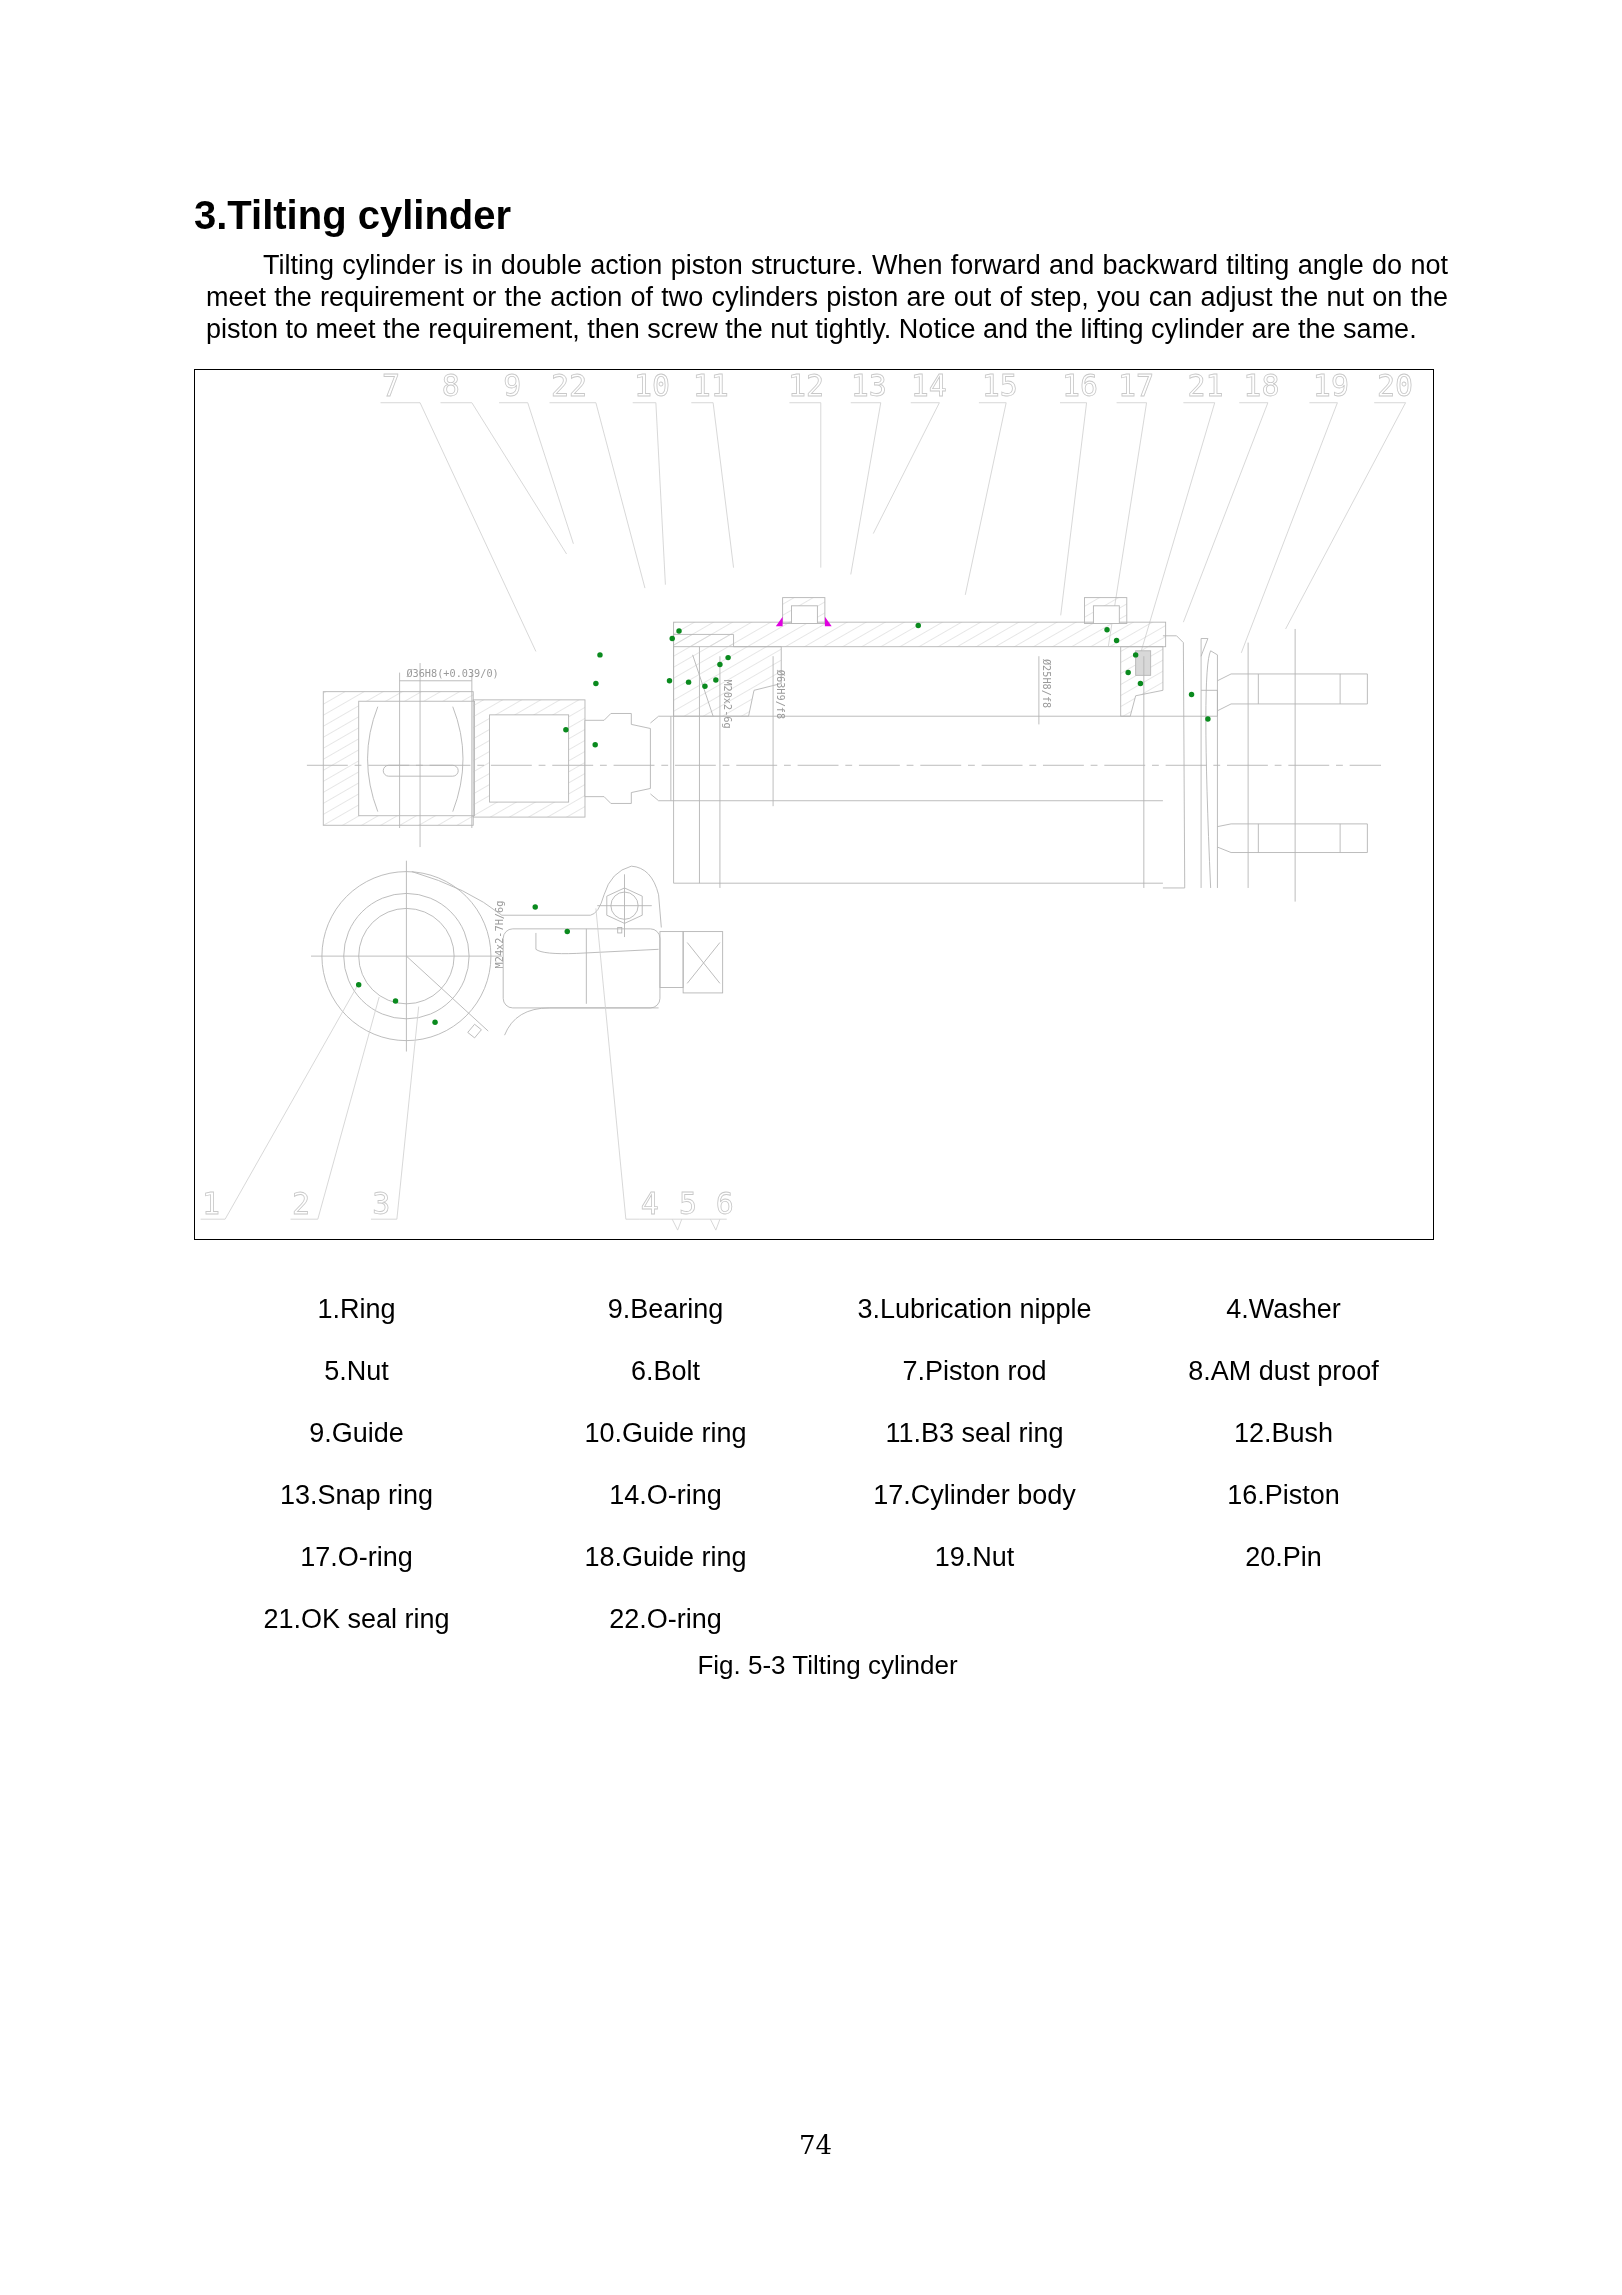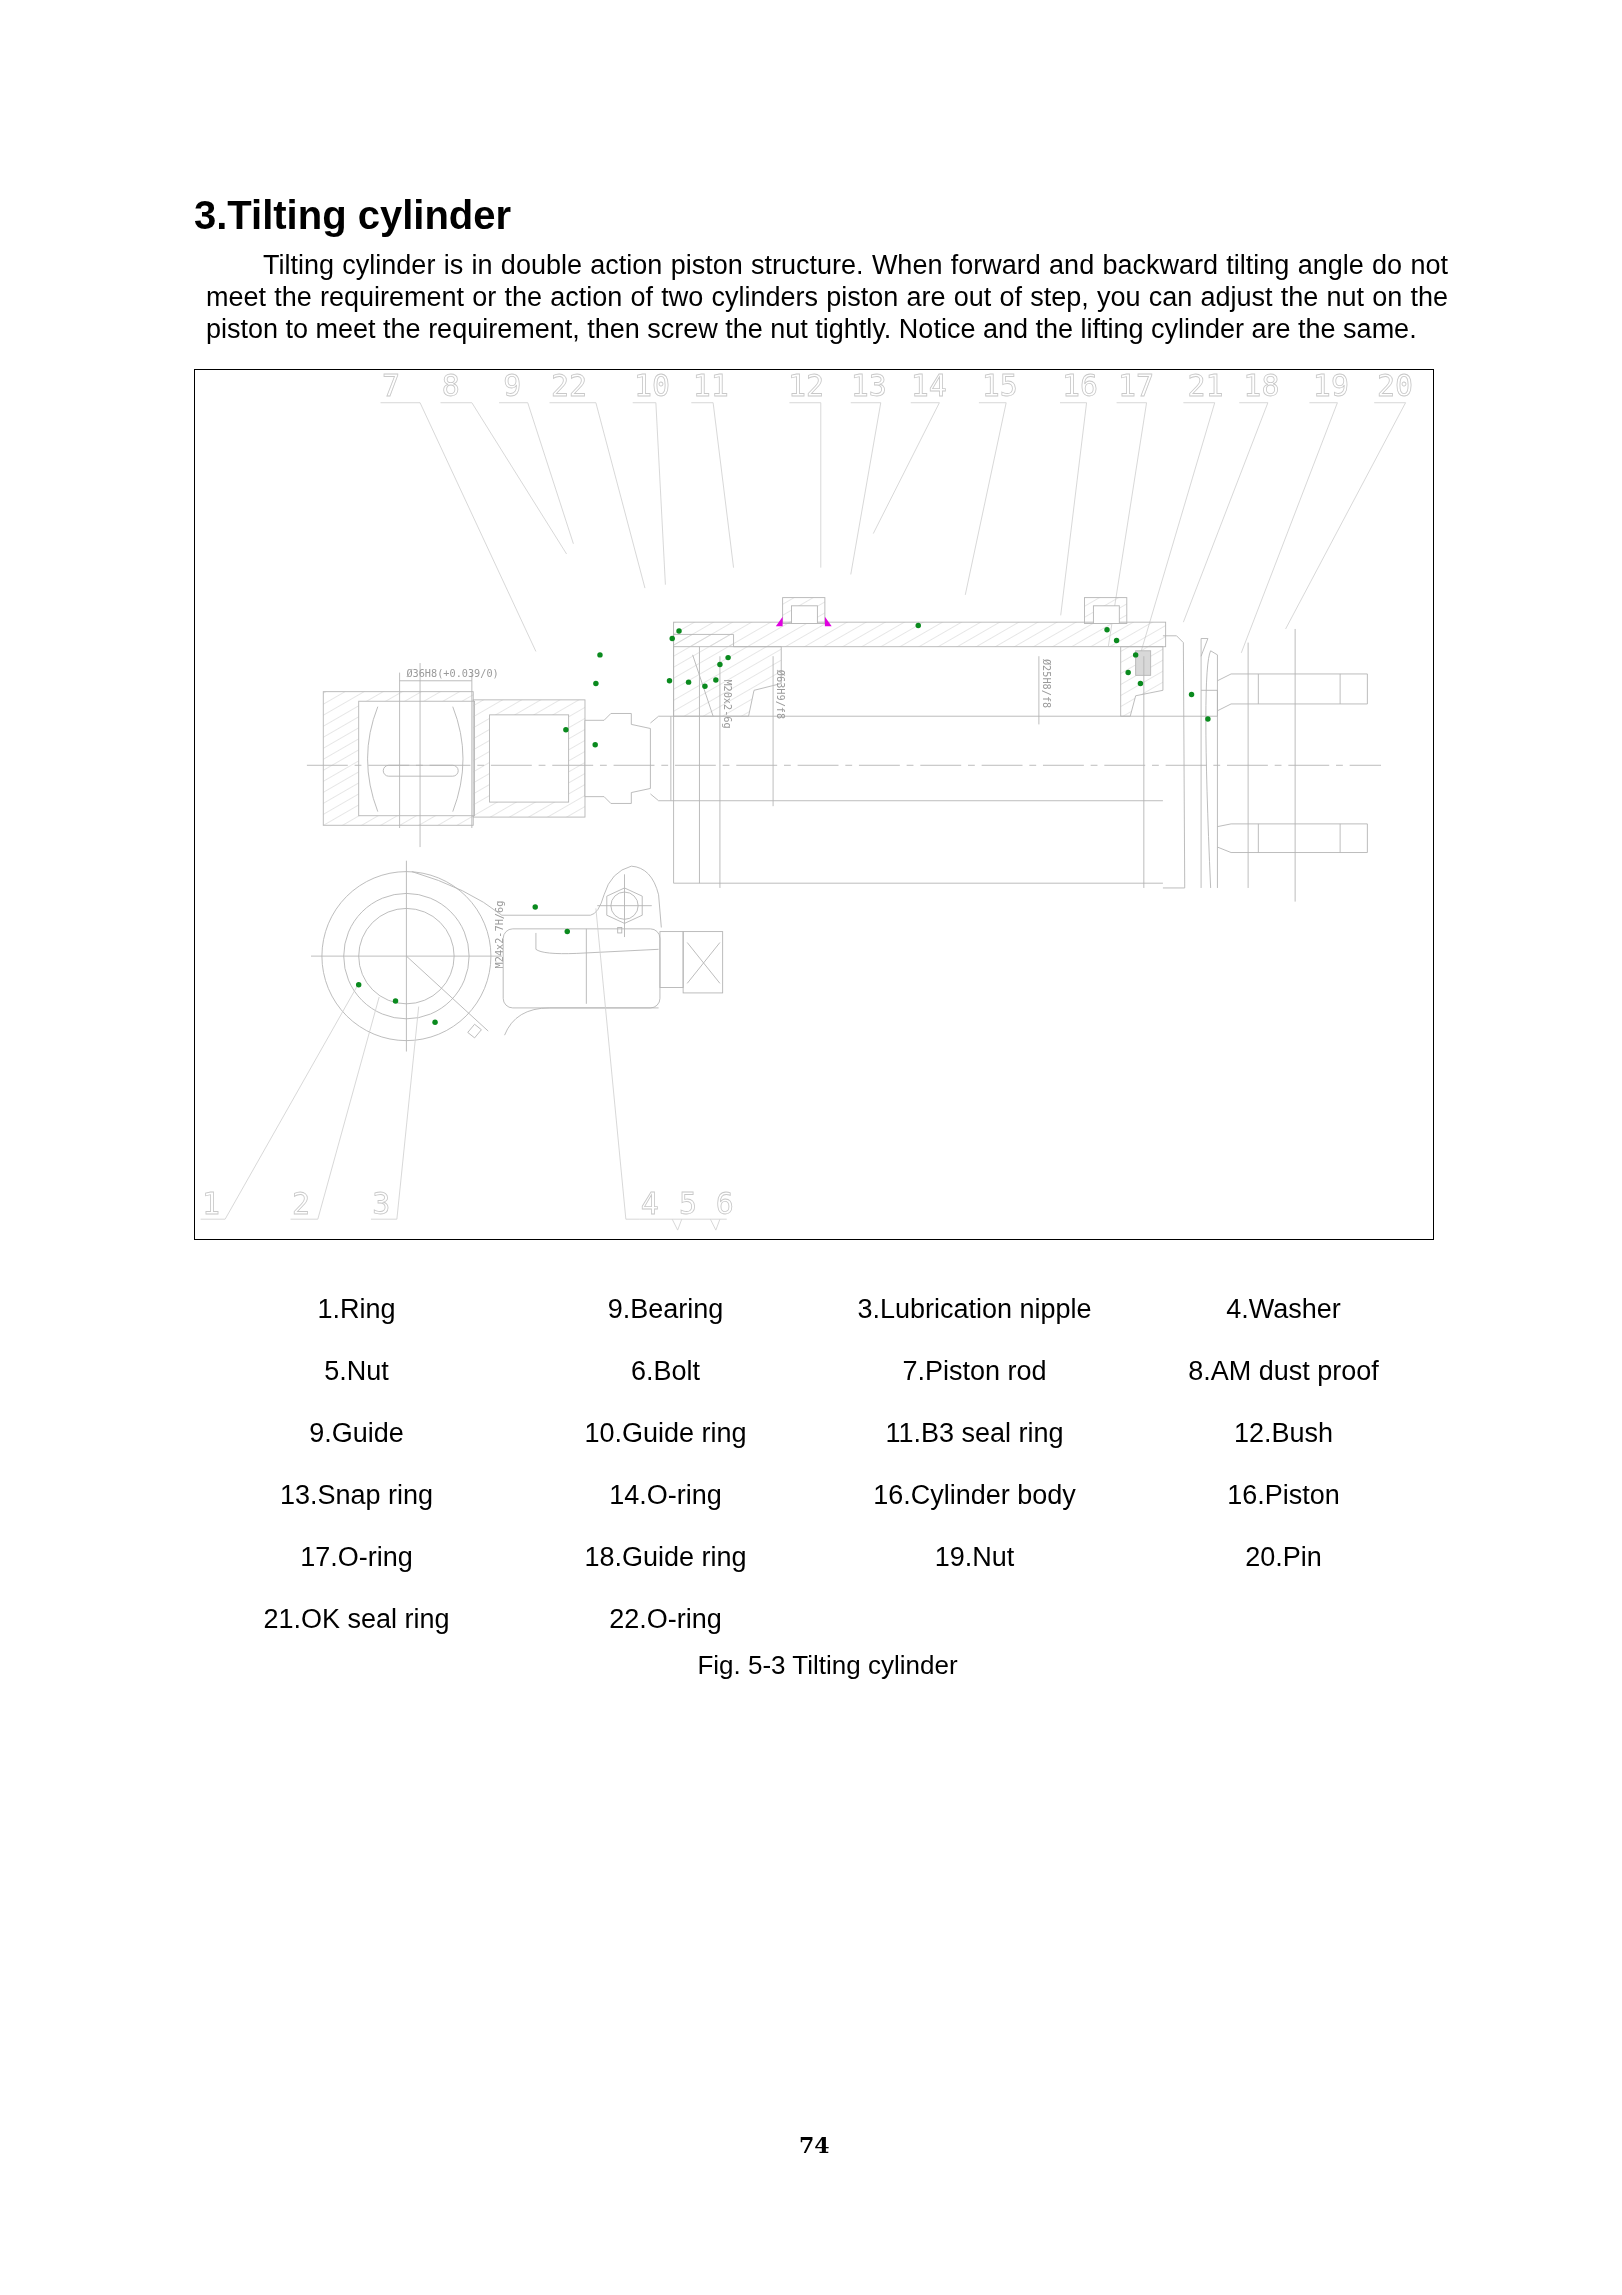--- a/index.html
+++ b/index.html
@@ -16,21 +16,21 @@
   .callout { font-family: "DejaVu Sans Mono", monospace; fill: #fff; stroke: #c8c8c8;
              stroke-width: 1.2; font-size: 44px; }
   .dim { font-family: "DejaVu Sans Mono", monospace; fill: #9a9a9a; font-size: 15px; }
   .parts { position: absolute; left: 202px; top: 1292px; width: 1240px; }
   .parts-row { display: flex; height: 62px; font-size: 27px; line-height: 34px; }
   .parts-cell { width: 309px; white-space: nowrap; text-align: center; }
   .caption { position: absolute; left: 0; width: 1623px; top: 1650px; text-align: center;
              font-size: 26px; line-height: 31px; padding-left: 16px; }
   .caption span { position: relative; left: 0; }
   .page-num { position: absolute; left: 799px; top: 2132px; font-family: "DejaVu Serif", serif;
-              font-size: 22px; line-height: 27px; font-weight: bold; }
+              font-size: 26px; line-height: 27px; }
 </style>
 </head>
 <body>
 
 <h1 class="heading">3.Tilting cylinder</h1>
 
 <p class="body-text"><span class="indent"></span><span>Tilting cylinder is in double action piston structure. When forward and backward tilting angle do not meet the requirement or the action of two cylinders piston are out of step, you can adjust the nut on the piston to meet the requirement, then screw the nut tightly. Notice and the lifting cylinder are the same.</span></p>
 
 <div class="figure">
   <svg width="1240" height="871" viewBox="0 0 1819 1278" xmlns="http://www.w3.org/2000/svg">
@@ -246,21 +246,21 @@
   </div>
   <div class="parts-row">
     <div class="parts-cell">9.Guide</div>
     <div class="parts-cell">10.Guide ring</div>
     <div class="parts-cell">11.B3 seal ring</div>
     <div class="parts-cell">12.Bush</div>
   </div>
   <div class="parts-row">
     <div class="parts-cell">13.Snap ring</div>
     <div class="parts-cell">14.O-ring</div>
-    <div class="parts-cell">16.Cylinder body</div>
+    <div class="parts-cell">17.Cylinder body</div>
     <div class="parts-cell">16.Piston</div>
   </div>
   <div class="parts-row">
     <div class="parts-cell">17.O-ring</div>
     <div class="parts-cell">18.Guide ring</div>
     <div class="parts-cell">19.Nut</div>
     <div class="parts-cell">20.Pin</div>
   </div>
   <div class="parts-row">
     <div class="parts-cell">21.OK seal ring</div>

